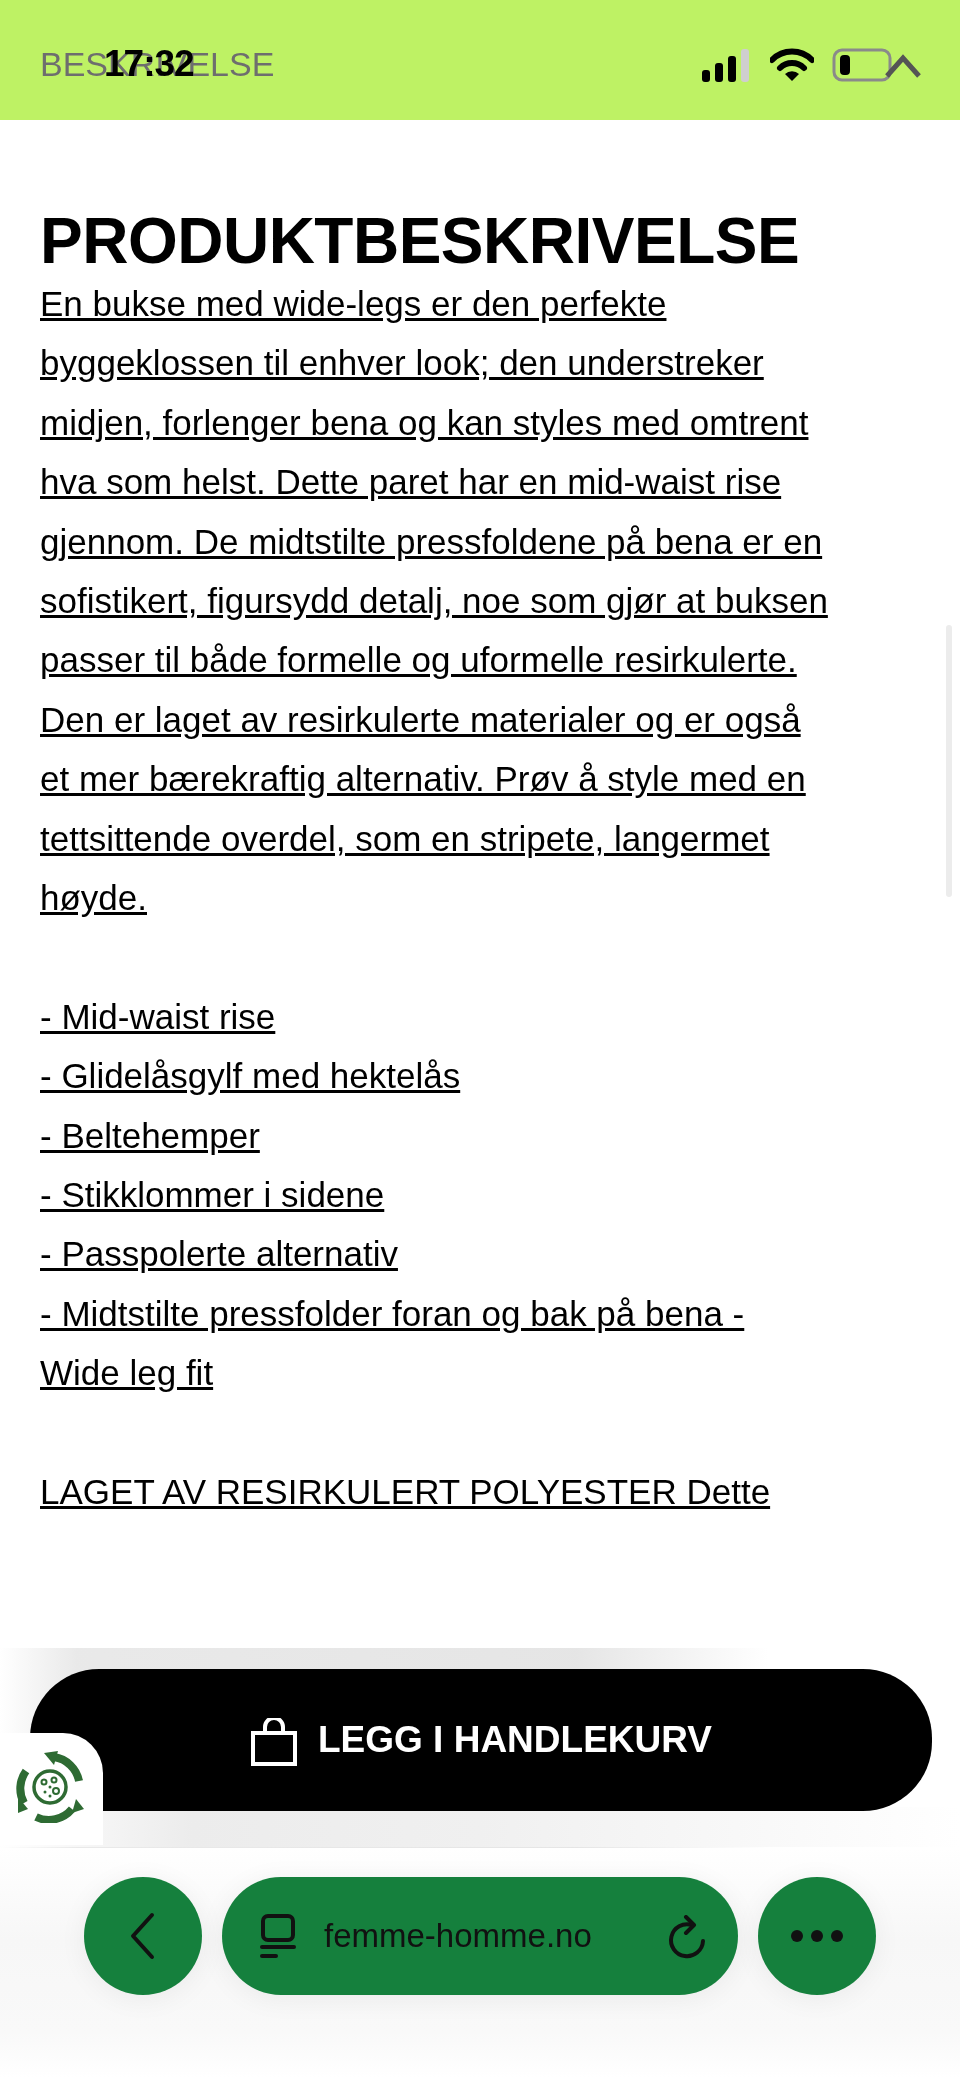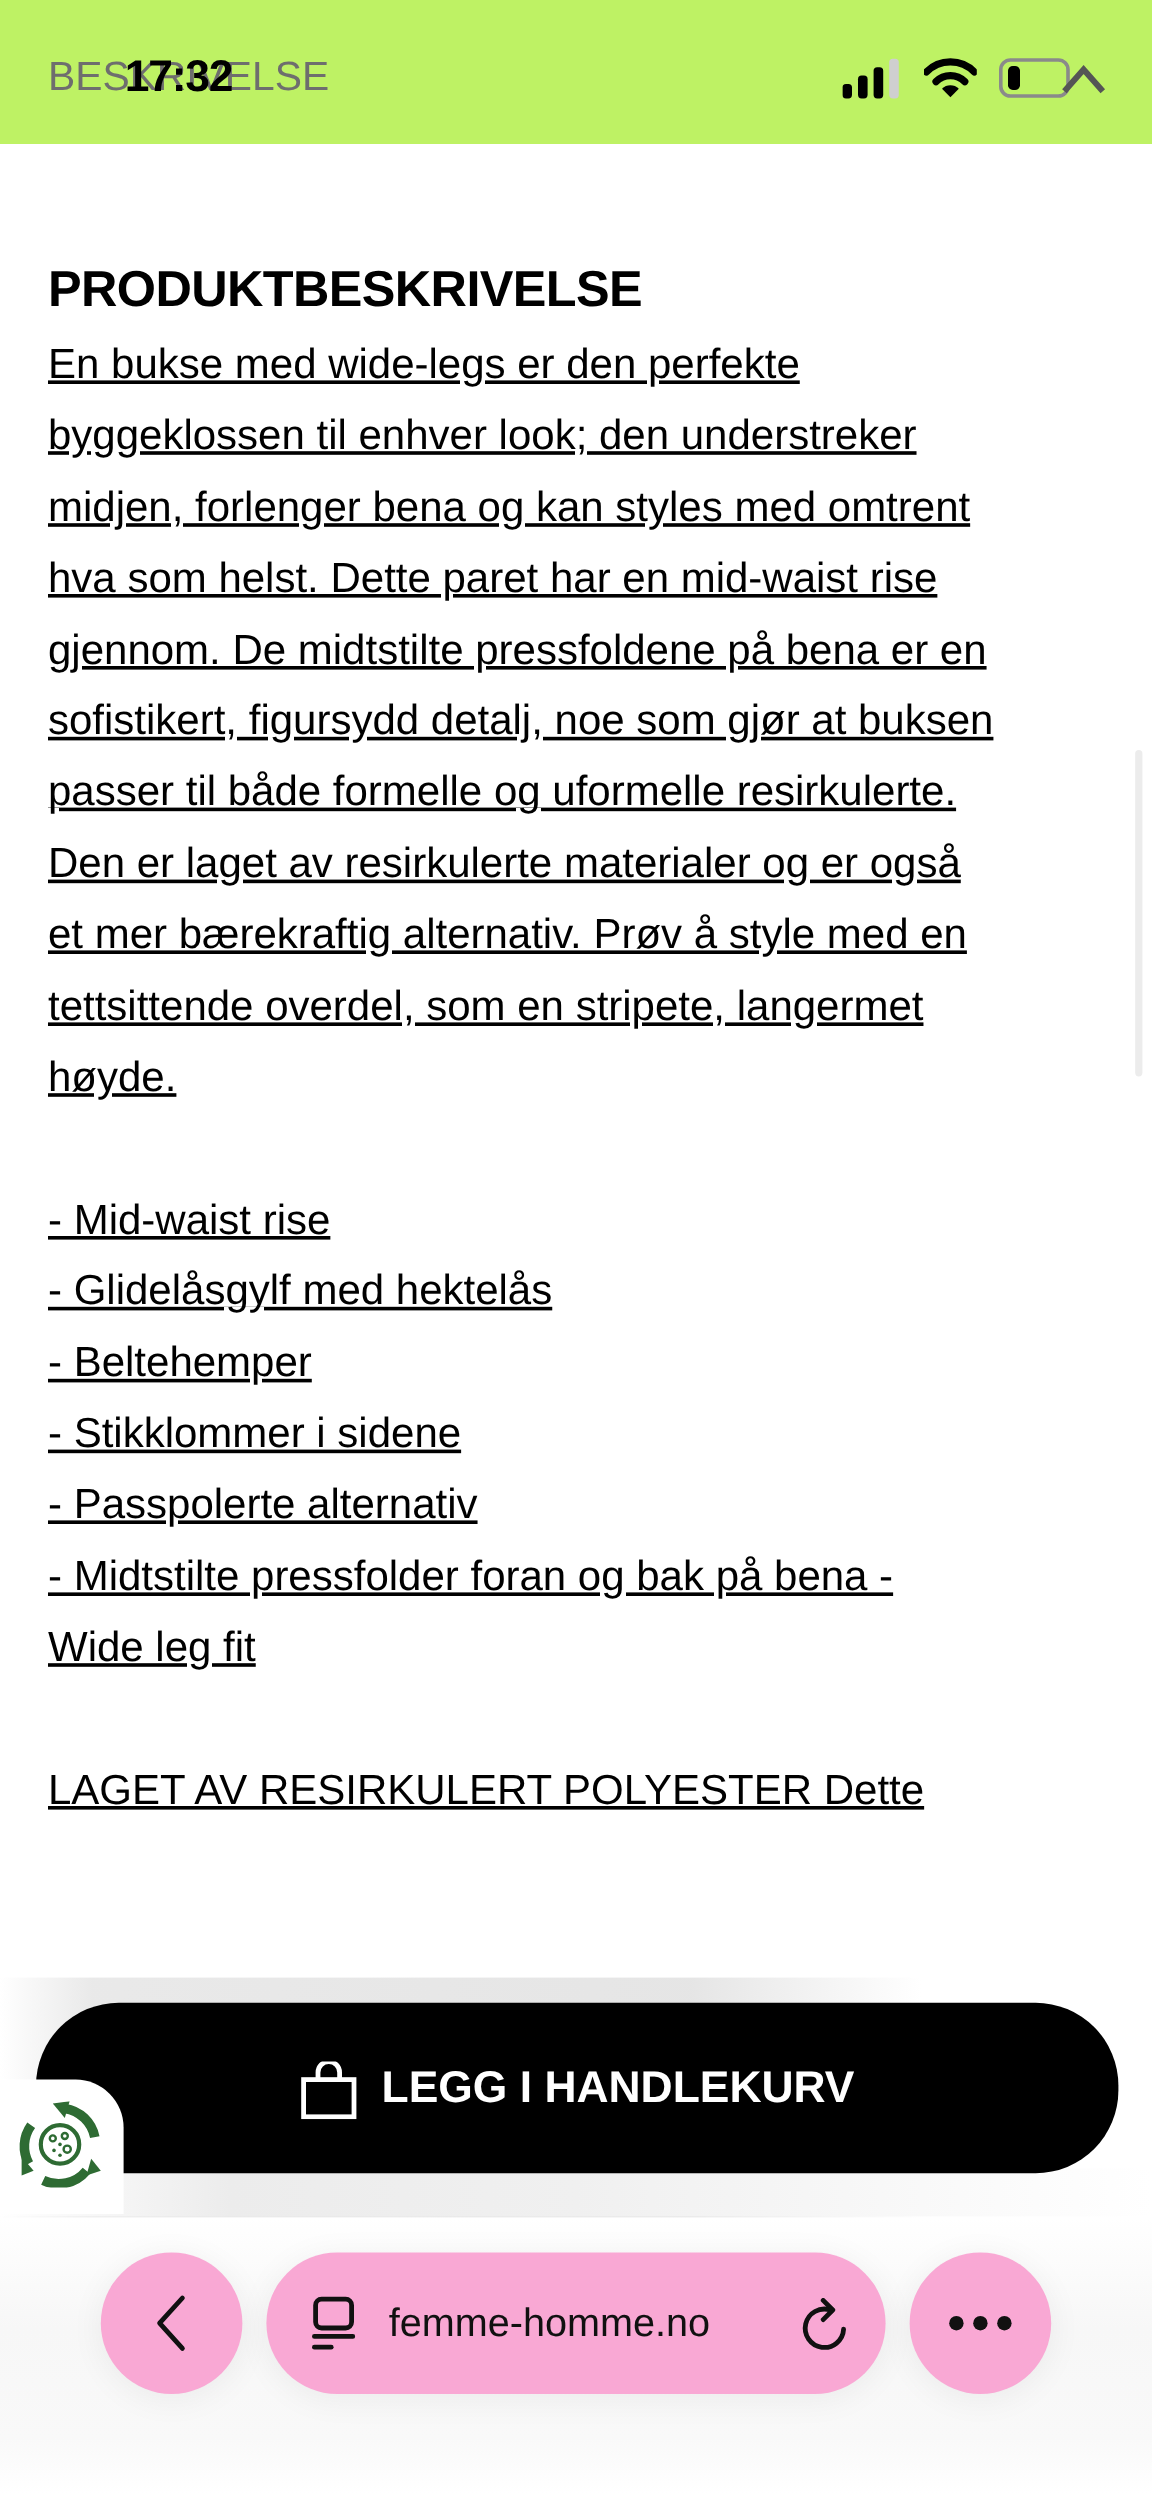--- a/index.html
+++ b/index.html
@@ -9,21 +9,21 @@
   
   .sticky-header { position: absolute; left: 0; top: 0; width: 960px; height: 120px; background: #bef264; }
   .sticky-title { position: absolute; left: 40px; top: 44px; font-size: 34px; color: #6e6e6e; letter-spacing: 0px; line-height: 40px; }
   .collapse-chevron { position: absolute; left: 884px; top: 50px; width: 38px; height: 30px; }
   .status-time { position: absolute; left: 104px; top: 42px; font-size: 37px; font-weight: bold; line-height: 44px; color: #000; letter-spacing: -1px; }
   .status-icons { position: absolute; left: 700px; top: 44px; height: 40px; }
   .status-icons svg { position: absolute; }
 
   
   .content { position: absolute; left: 40px; top: 208px; width: 880px; }
-  .page-title { font-size: 42px; font-weight: bold; line-height: 66px; letter-spacing: -0.5px; }
+  .page-title { font-size: 64px; font-weight: bold; line-height: 66px; letter-spacing: -0.5px; }
   .desc { font-size: 35px; line-height: 59.4px; margin-top: 0px; text-decoration: underline; }
   .desc p { margin: 0; }
   .spacer { height: 59.4px; }
 
   .scrollbar { position: absolute; left: 946px; top: 625px; width: 6px; height: 272px; border-radius: 3px; background: #ececec; }
 
   
   .fade { position: absolute; left: 0; top: 1648px; width: 960px; height: 200px;
           background: linear-gradient(to right, rgba(255,255,255,0.6) 0%, rgba(232,232,232,0.95) 8%, rgba(228,228,228,0.95) 60%, rgba(255,255,255,0.9) 80%, #fff 100%); }
   .fade2 { position: absolute; left: 0; top: 1807px; width: 960px; height: 40px;
@@ -32,21 +32,21 @@
                  display: flex; align-items: center; justify-content: center; color: #fff; cursor: pointer; }
   .add-to-cart .bag { width: 48px; height: 48px; margin-right: 20px; margin-top: 4px; }
   .add-to-cart .label { font-size: 37px; font-weight: bold; letter-spacing: 0px; }
 
   .eco-badge { position: absolute; left: 0; top: 1733px; width: 103px; height: 112px; background: #fff; border-top-right-radius: 40px; }
   .eco-badge svg { position: absolute; left: 14px; top: 18px; }
 
   
   .browser-bar { position: absolute; left: 0; top: 1848px; width: 960px; height: 230px;
                  background: linear-gradient(to bottom, #ffffff 0%, #f7f7f7 40%, #f9f9f9 80%, #ffffff 100%); }
-  .pill { position: absolute; background: #f9a8d4; box-shadow: 0 4px 28px rgba(0,0,0,0.06); display: flex; align-items: center; justify-content: center; }
+  .pill { position: absolute; background: #15803d; box-shadow: 0 4px 28px rgba(0,0,0,0.06); display: flex; align-items: center; justify-content: center; }
   .back-pill { left: 84px; top: 1877px; width: 118px; height: 118px; border-radius: 59px; }
   .url-pill { left: 222px; top: 1877px; width: 516px; height: 118px; border-radius: 59px; justify-content: flex-start; }
   .more-pill { left: 758px; top: 1877px; width: 118px; height: 118px; border-radius: 59px; }
   .url-text { font-size: 33px; color: #111; margin-left: 28px; letter-spacing: 0px; }
   .reader-icon { margin-left: 38px; }
   .reload-icon { position: absolute; right: 30px; top: 38px; }
 </style>
 </head>
 <body>
 

